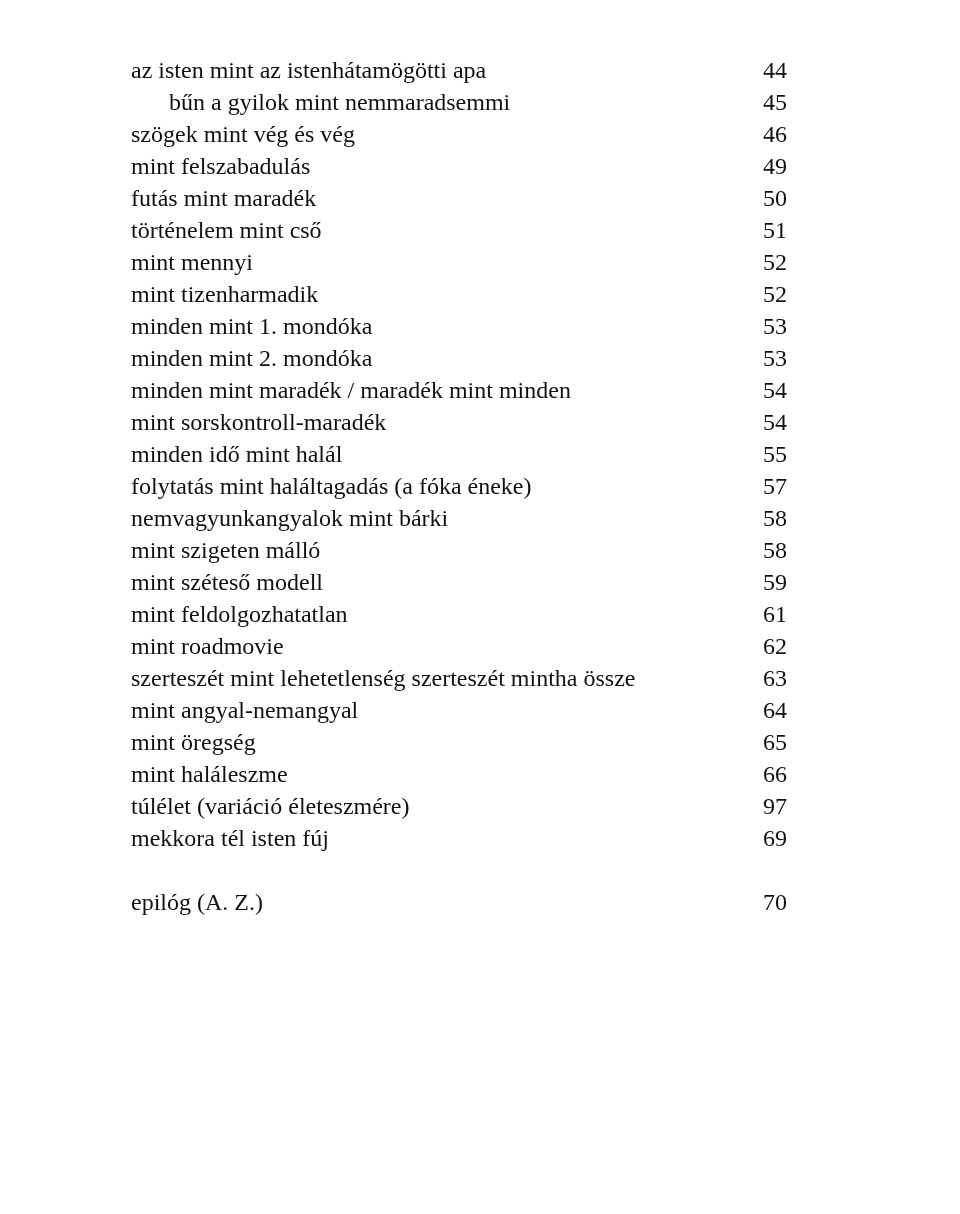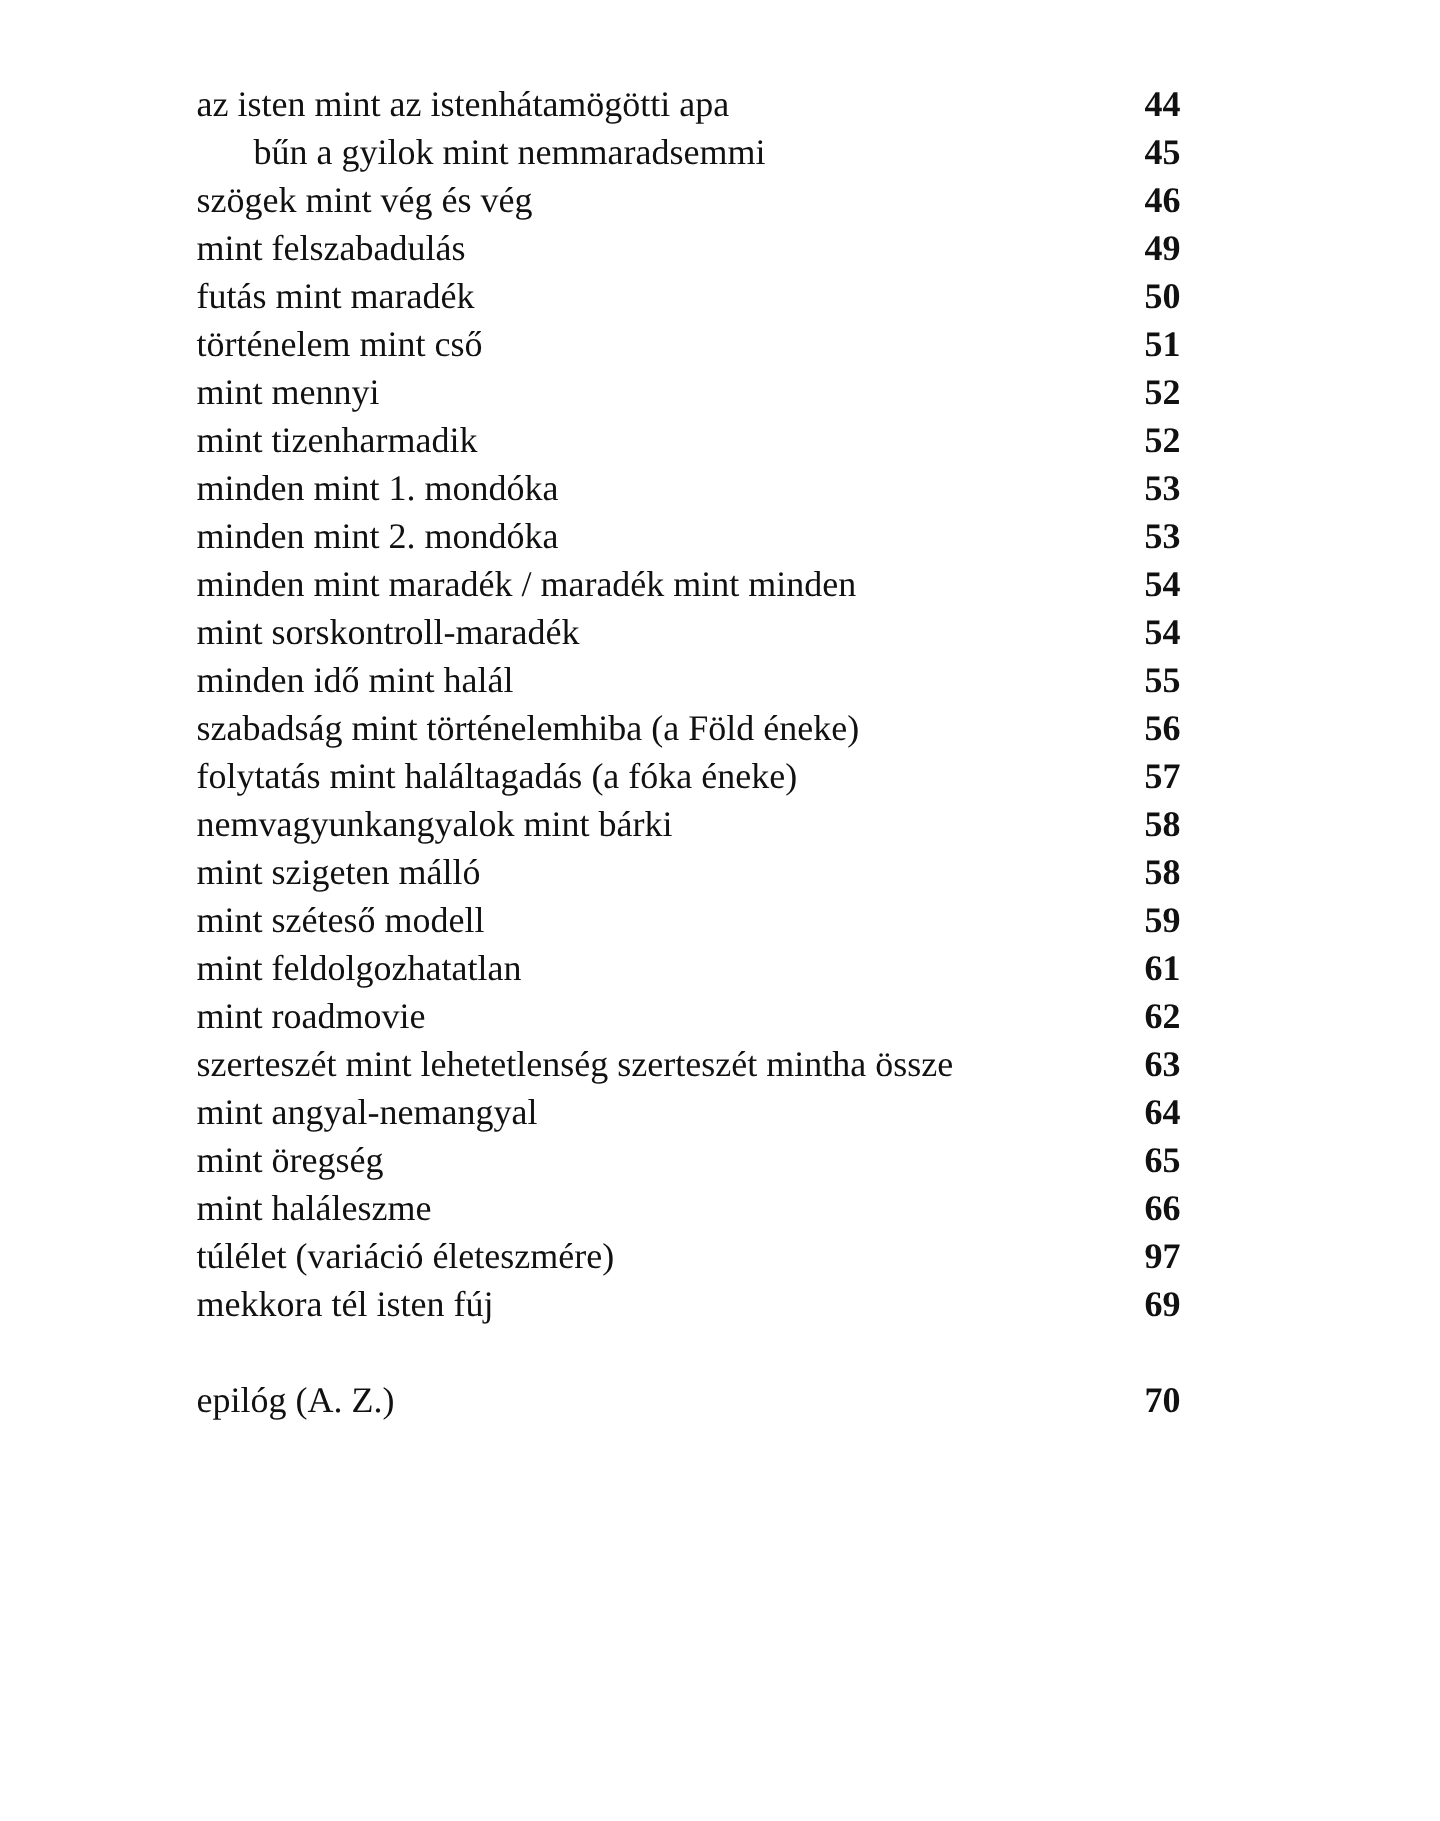--- a/index.html
+++ b/index.html
@@ -43,21 +43,20 @@
     }
     .toc-title .line.indent {
       padding-left: 38px;
     }
     .toc-page {
       flex: 0 0 auto;
       text-align: right;
       min-width: 40px;
       height: 32px;
       line-height: 32px;
-      font-weight: bold;
     }
     .toc-spacer {
       height: 32px;
     }
     .italic {
     }
   </style>
 </head>
 <body>
 
@@ -135,26 +134,20 @@
     <span class="toc-page">54</span>
   </li>
   <li class="toc-entry">
     <span class="toc-title">
         <span class="line">minden idő mint halál</span>
       </span>
     <span class="toc-page">55</span>
   </li>
   <li class="toc-entry">
     <span class="toc-title">
-        <span class="line">szabadság mint történelemhiba (a Föld éneke)</span>
-      </span>
-    <span class="toc-page">56</span>
-  </li>
-  <li class="toc-entry">
-    <span class="toc-title">
         <span class="line">folytatás mint haláltagadás (a fóka éneke)</span>
       </span>
     <span class="toc-page">57</span>
   </li>
   <li class="toc-entry">
     <span class="toc-title">
         <span class="line">nemvagyunkangyalok mint bárki</span>
       </span>
     <span class="toc-page">58</span>
   </li>

